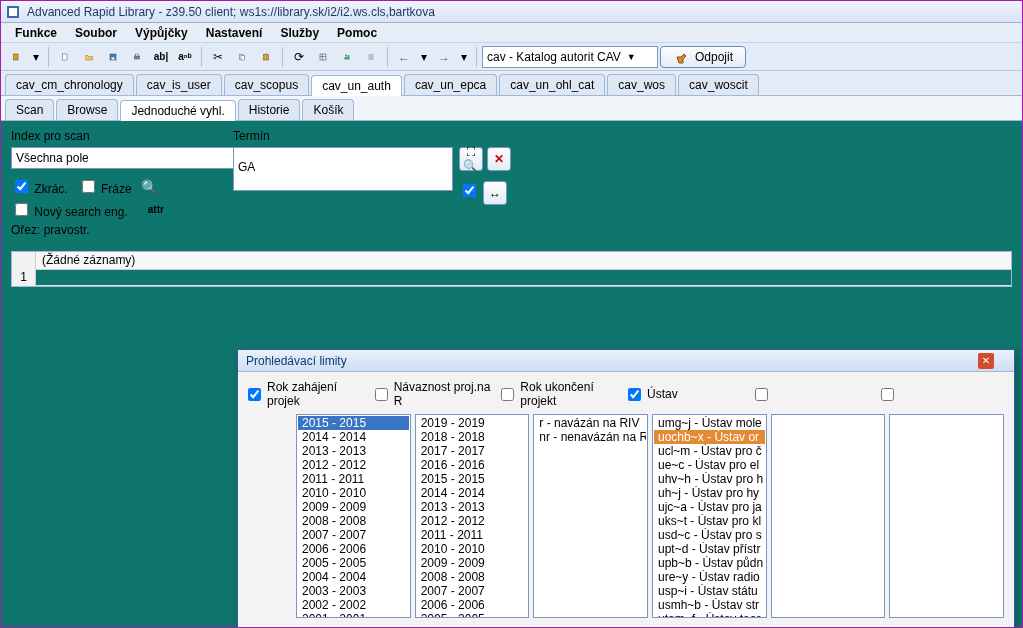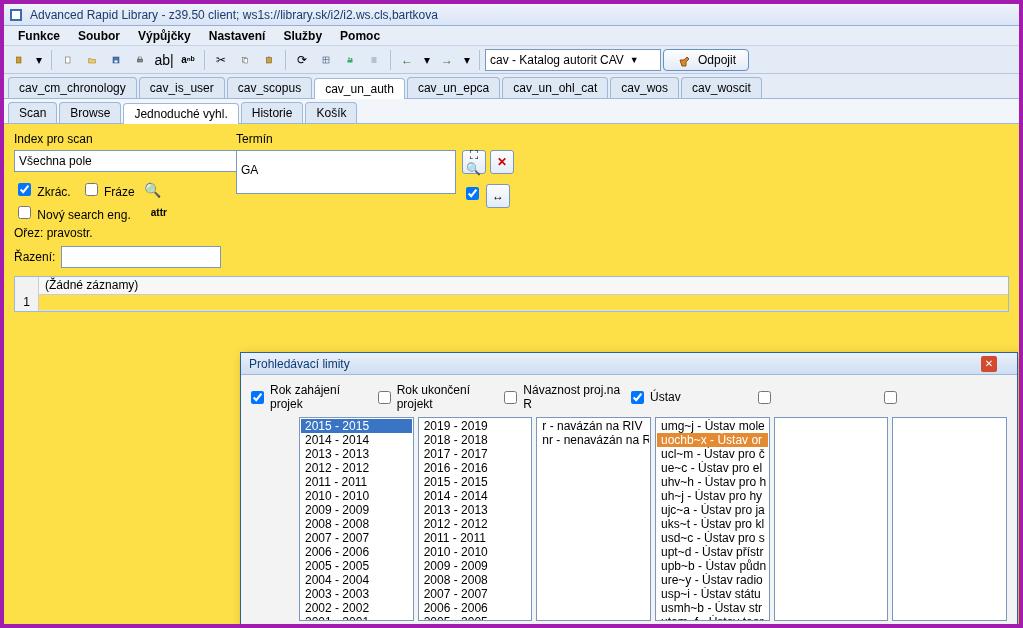--- a/index.html
+++ b/index.html
@@ -1,32 +1,32 @@
 <!DOCTYPE html>
 <html><head>
 <meta charset="utf-8">
 <style>
   * { box-sizing: border-box; font-family: "Segoe UI", Tahoma, sans-serif; font-size: 12px; }
   body { margin:0; padding:0; background:#fff; color:#000; }
-  .app { width:1023px; height:628px; border:4px solid #a21caf; background:#fff; display:flex; flex-direction:column; overflow:hidden;}
+  .app { width:1023px; height:628px; border:1px solid #a21caf; background:#fff; display:flex; flex-direction:column; overflow:hidden;}
   .titlebar { height:22px; background:linear-gradient(#eef3fb,#d9e4f5); border-bottom:1px solid #94b0d8; display:flex; align-items:center; padding:0 4px; gap:6px;}
   .titlebar .app-icon { width:16px; height:16px; }
   .titlebar .title { color:#1b3b6e; font-size:12px; }
   .menubar { height:20px; background:#e8eef7; border-bottom:1px solid #c7d4e7; display:flex; gap:2px; padding:0 6px; align-items:center;}
   .menubar .menu-item { padding:2px 8px; border-radius:3px; cursor:default;font-weight:bold; }
   .toolbar { height:28px; background:#e3ebf6; border-bottom:1px solid #b7c6dd; display:flex; align-items:center; padding:0 4px; gap:2px;}
   .tool-btn { width:22px; height:22px; border:1px solid transparent; border-radius:3px; display:flex; align-items:center; justify-content:center; background:transparent;}
   .tool-sep { width:1px; height:20px; background:#b0c2da; margin:0 3px; }
   .combo { height:22px; border:1px solid #7a97bf; background:#fff; padding:0 4px; display:flex; align-items:center; gap:6px; }
   .combo .caret { font-size:9px;}
   .action-btn { height:22px; border:1px solid #678fc2; background:linear-gradient(#fdfdfe,#e3ecf7); border-radius:4px; padding:0 12px; display:flex; align-items:center; gap:6px;}
   .tabrow { display:flex; border-bottom:1px solid #9db8d8; background:#e5ecf6; padding-left:4px; }
   .tab, .subtab { border:1px solid #9db8d8; border-bottom:none; background:#dee8f4; padding:3px 10px; margin-right:2px; border-radius:4px 4px 0 0; margin-top:3px;}
   .tab.active, .subtab.active { background:#fff; font-weight:normal; position:relative; top:1px;}
-  .content { flex:1; position:relative; background:#fde047; }
+  .content { flex:1; position:relative; background:#0f766e; }
   .searchpane { padding:8px 10px; }
   .row { display:flex; gap:12px; align-items:flex-start; margin-bottom:6px;}
   .col { display:flex; flex-direction:column; gap:4px;}
   select, input[type=text], textarea { border:1px solid #7a97bf; padding:12px 4px; background:#fff;}
   .ta { width:220px; height:44px; resize:none;}
   .results { border:1px solid #9db8d8; margin:0 10px; height:36px; display:flex;}
   .results .rowhdr { background:#f2f2f2; border-right:1px solid #ccc; width:24px; text-align:center; padding-top:18px;}
   .results .cell { flex:1; border-bottom:1px solid #e0e0e0; }
   .results .hdr { height:18px; border-bottom:1px solid #ccc; background:#f7f7f7; padding:1px 6px;}
   
@@ -90,21 +90,21 @@
           <rect x="2" y="2" width="12" height="12" fill="#4a78b5" stroke="#25456f"></rect>
           <rect x="5" y="9" width="6" height="4" fill="#fff"></rect>
         </svg>
       </button>
     <button class="tool-btn">
         <svg class="ico" viewBox="0 0 16 16">
           <rect x="3" y="6" width="10" height="6" fill="#888" stroke="#444"></rect>
           <rect x="5" y="2" width="6" height="4" fill="#fff" stroke="#444"></rect>
         </svg>
       </button>
-    <button class="tool-btn" style="font-size:14px;font-weight:normal">ab|</button>
+    <button class="tool-btn" style="font-size:10px;font-weight:bold">ab|</button>
     <button class="tool-btn" style="font-size:10px;font-weight:bold">aⁿᵇ</button>
     <span class="tool-sep"></span>
     <button class="tool-btn">✂</button>
     <button class="tool-btn">
         <svg class="ico" viewBox="0 0 16 16">
           <rect x="3" y="3" width="7" height="9" fill="#fff" stroke="#555"></rect>
           <rect x="6" y="5" width="7" height="9" fill="#fff" stroke="#555"></rect>
         </svg>
       </button>
     <button class="tool-btn">
@@ -203,26 +203,20 @@
                 <button class="sq-btn" style="color:#c00;font-weight:bold">✕</button>
               </div>
               <div style="display:flex; gap:4px; margin-top:6px;">
                 <label><input type="checkbox" checked="" style=""></label>
                 <button class="sq-btn">↔</button>
               </div>
             </div>
           </div>
         </div>
       </div>
-      <div style="display:flex; align-items:center; gap:6px;">
-        <span>Řazení:</span>
-        <div class="combo" style="width:160px">
-            <span style="flex:1"></span>
-          </div>
-      </div>
     </div>
     <div class="results">
       <div class="rowhdr">1</div>
       <div class="cell">
         <div class="hdr">(Žádné záznamy)</div>
       </div>
     </div>
 
     <div class="dialog">
       <div class="dlg-title">
@@ -231,25 +225,25 @@
       </div>
       <div class="dlg-body">
 
         <div class="limit-row">
           <label class="limit-col" style="width:124px">
               <input type="checkbox" checked="" style="">
               <span>Rok zahájení projek</span>
             </label>
           <label class="limit-col" style="width:124px">
               <input type="checkbox" style="">
+              <span>Návaznost proj.na R</span>
+            </label>
+          <label class="limit-col" style="width:124px">
+              <input type="checkbox" style="">
               <span>Rok ukončení projekt</span>
-            </label>
-          <label class="limit-col" style="width:124px">
-              <input type="checkbox" style="">
-              <span>Návaznost proj.na R</span>
             </label>
           <label class="limit-col" style="width:124px">
               <input type="checkbox" checked="" style="">
               <span>Ústav</span>
             </label>
           <label class="limit-col" style="width:124px">
               <input type="checkbox" style="">
             </label>
           <label class="limit-col" style="width:124px">
               <input type="checkbox" style="">

